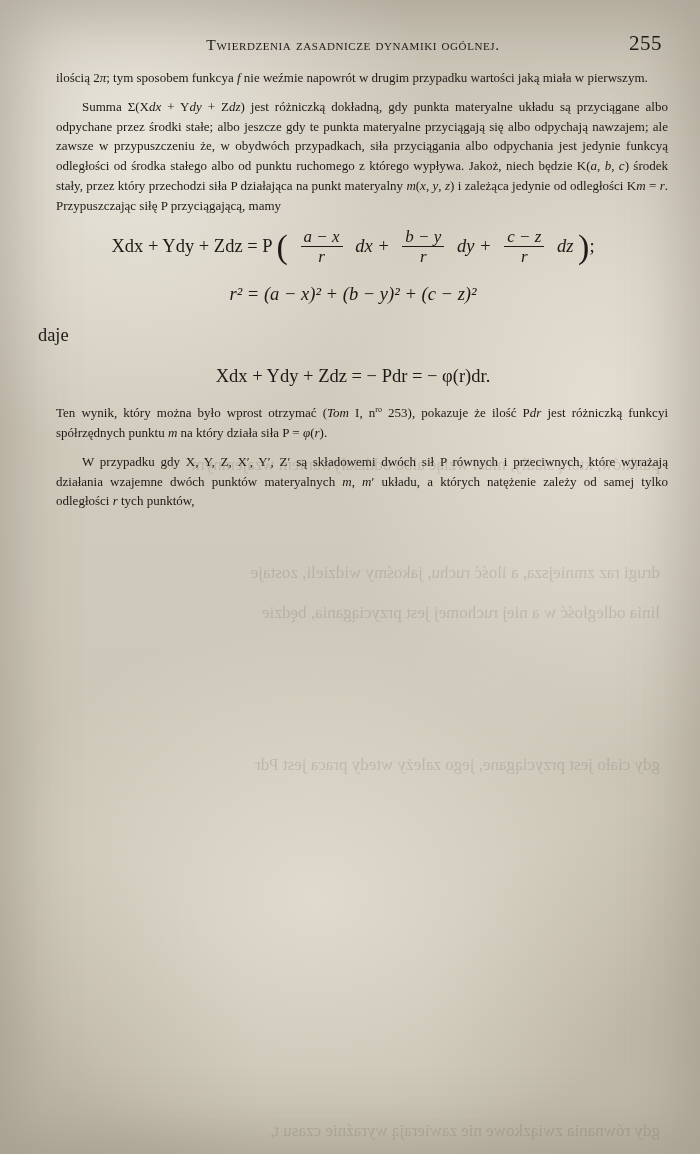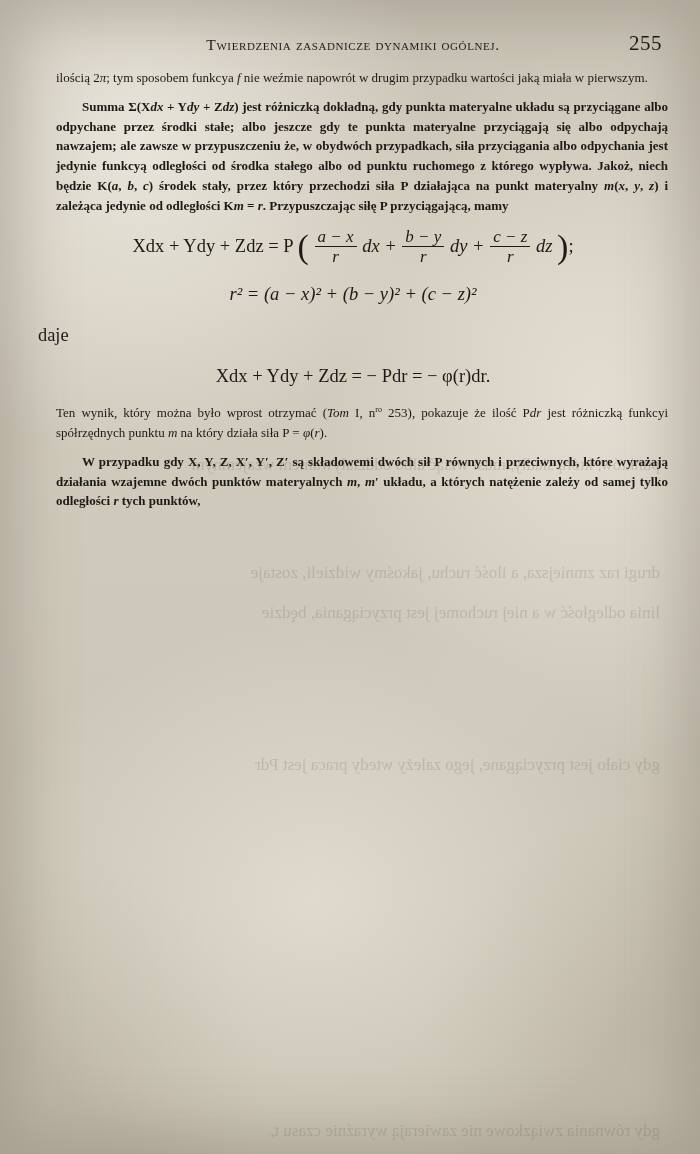--- a/index.html
+++ b/index.html
@@ -62,36 +62,36 @@
   }
   p {
     margin: 0 0 0 18px;
     font-size: 13px;
     line-height: 1.52;
     text-align: justify;
     text-justify: inter-word;
     hyphens: manual;
   }
   .para + .para { margin-top: 9px; }
-  .indent { text-indent: 26px; font-weight: bold; }
+  .indent { text-indent: 26px; }
   .eq {
     text-align: center;
     font-size: 18.5px;
     margin: 14px 0 14px 0;
     line-height: 1.4;
   }
   .lead {
     font-size: 18.4px;
     margin: 10px 0 2px 0;
   }
   i, .it { font-style: italic; }
   .frac {
     display: inline-block;
     vertical-align: middle;
-    margin: 0 1px;
+    margin: 0 8px;
     position: relative;
     top: -1px;
   }
   .frac .num {
     display: block;
     padding: 0 3px;
     font-size: 17px;
     line-height: 1.05;
   }
   .frac .den {

